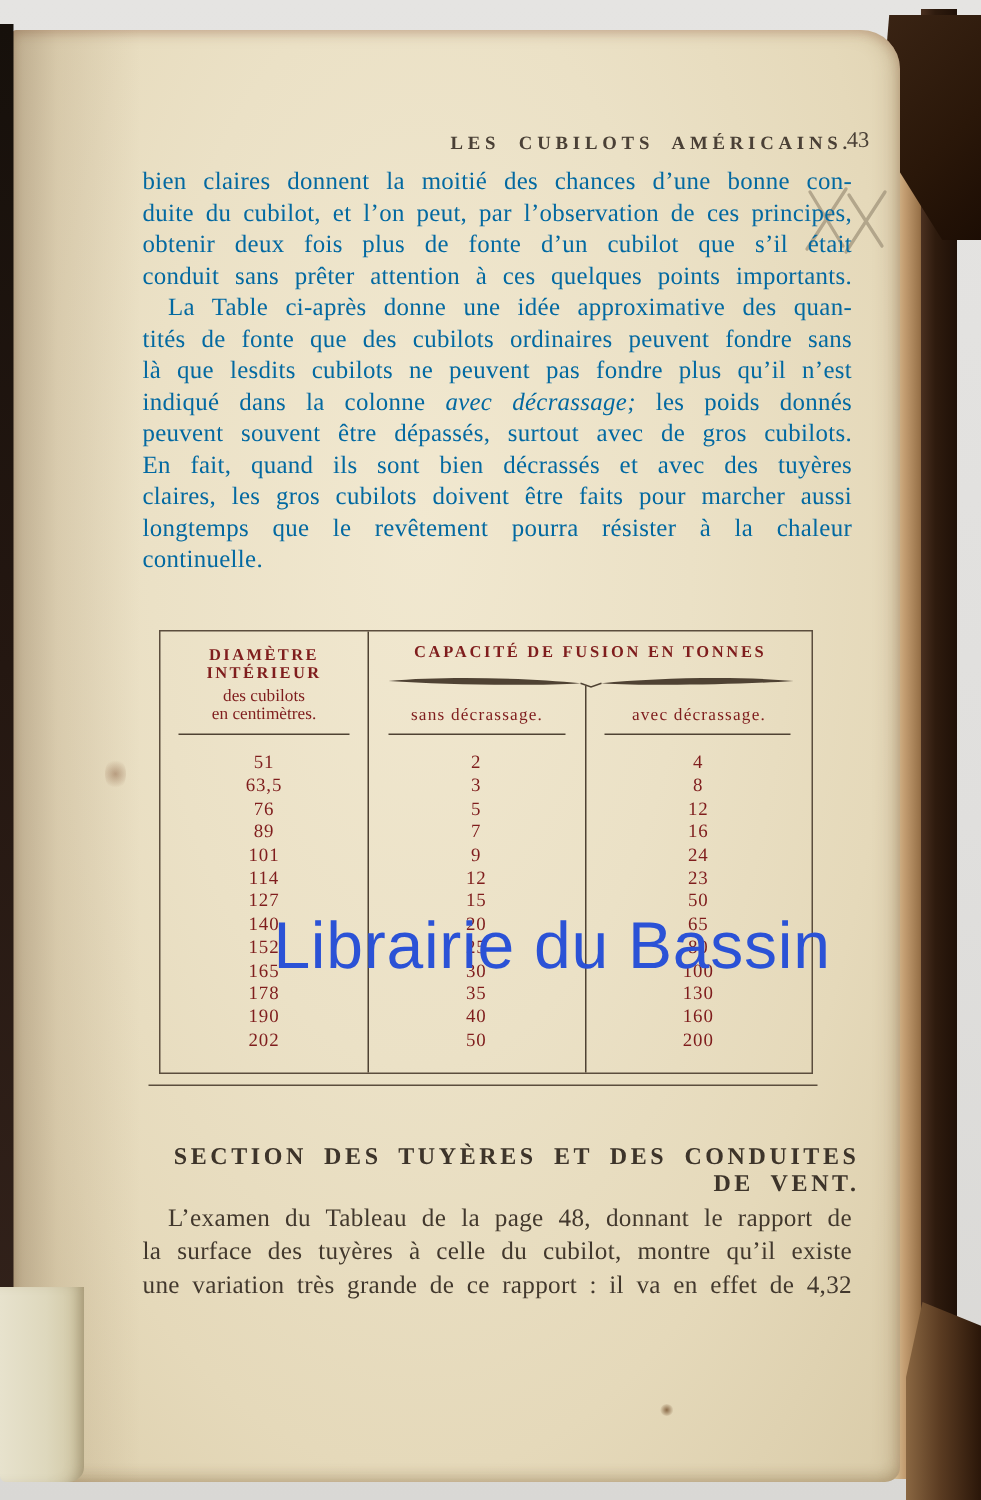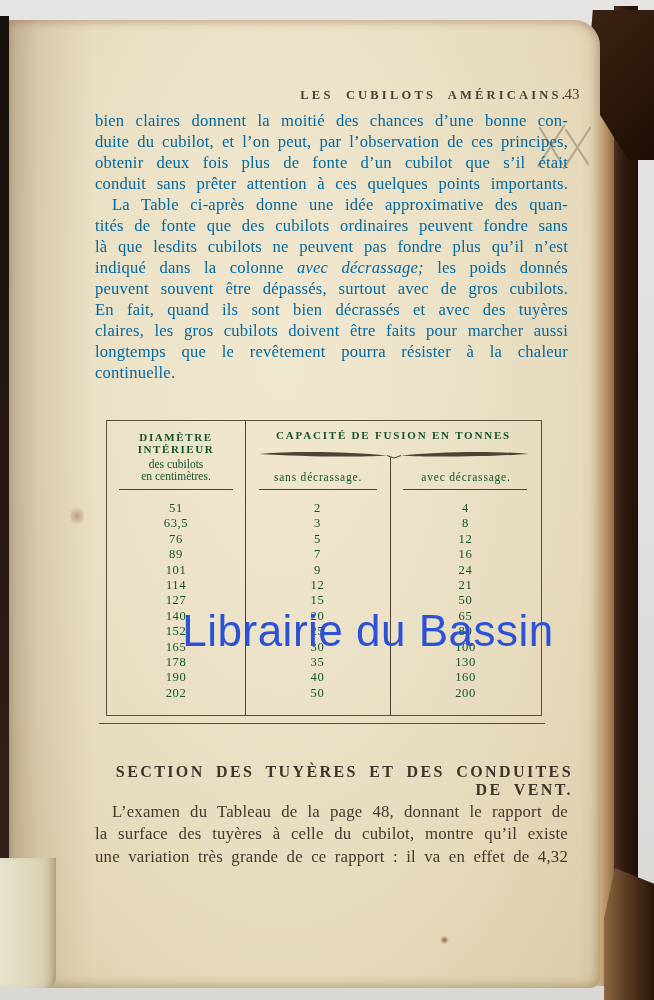--- a/index.html
+++ b/index.html
@@ -46,21 +46,21 @@
 
   .body-col{position:absolute;left:95px;top:110px;width:473px;
      font-size:16.6px;line-height:21px;color:#0369a1;letter-spacing:.2px;}
   .tline{text-align:justify;text-align-last:justify;white-space:normal;}
   .tline.lastline{text-align-last:left;}
   .tline.indent{text-indent:17px;}
   .tline .it{font-style:italic;}
 
   
   .dtable{position:absolute;left:106px;top:420px;width:434px;height:294px;
-     border:1px solid #5b4d3d;color:#14532d;}
+     border:1px solid #5b4d3d;color:#7f1d1d;}
   .dtable .vrule1{position:absolute;left:138px;top:0;width:1.4px;height:294px;background:#4f4233;}
   .dtable .vrule2{position:absolute;left:283px;top:36px;width:1.2px;height:258px;background:#4f4233;}
   .col1-head{position:absolute;left:0;top:10px;width:138px;text-align:center;}
   .col1-head div:nth-child(1){font-size:11px;font-weight:bold;letter-spacing:1.6px;}
   .col1-head div:nth-child(2){font-size:11.5px;margin-top:3px;}
   .col1-head div:nth-child(3){font-size:11.5px;}
   .group-head{position:absolute;left:139px;top:8px;width:295px;text-align:center;
      font-size:11px;font-weight:bold;letter-spacing:1.8px;}
   .swash{position:absolute;left:150px;top:28px;width:274px;height:10px;}
   .sub-head{position:absolute;top:50px;font-size:11.5px;text-align:center;letter-spacing:.8px;}
@@ -173,21 +173,21 @@
         <span class="tcell c3">16</span>
       </div>
       <div class="trow">
         <span class="tcell c1">101</span>
         <span class="tcell c2">9</span>
         <span class="tcell c3">24</span>
       </div>
       <div class="trow">
         <span class="tcell c1">114</span>
         <span class="tcell c2">12</span>
-        <span class="tcell c3">21</span>
+        <span class="tcell c3">23</span>
       </div>
       <div class="trow">
         <span class="tcell c1">127</span>
         <span class="tcell c2">15</span>
         <span class="tcell c3">50</span>
       </div>
       <div class="trow">
         <span class="tcell c1">140</span>
         <span class="tcell c2">20</span>
         <span class="tcell c3">65</span>

